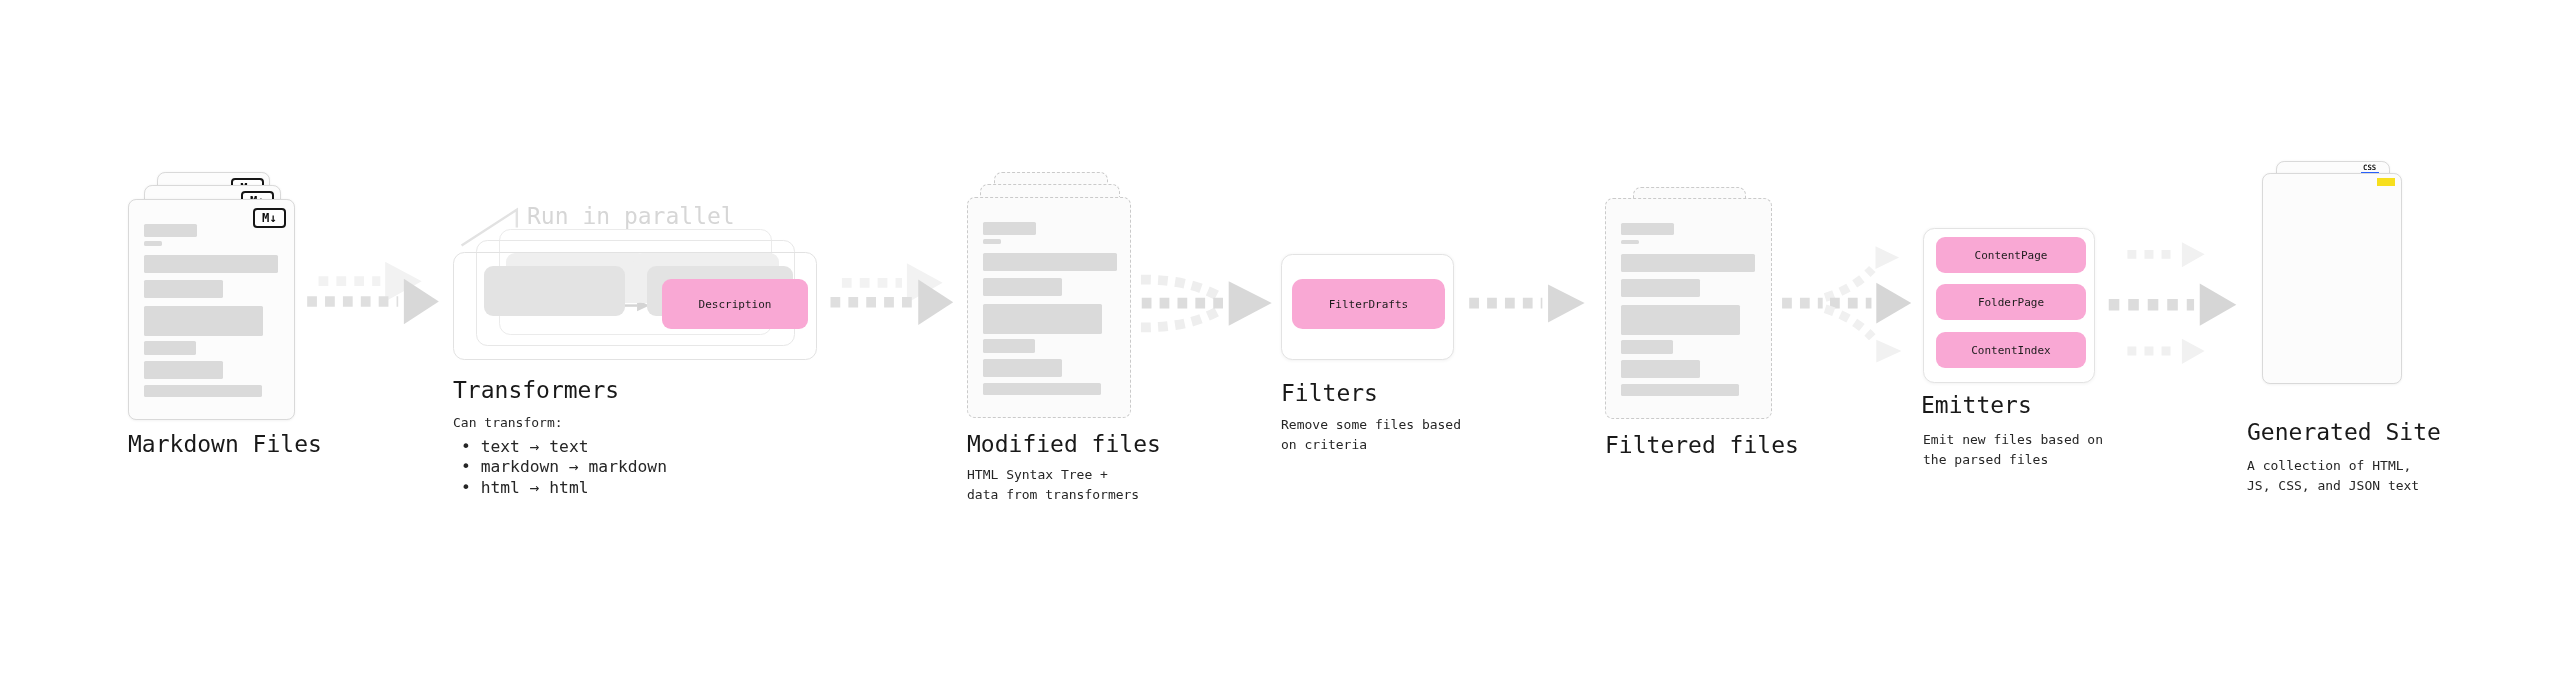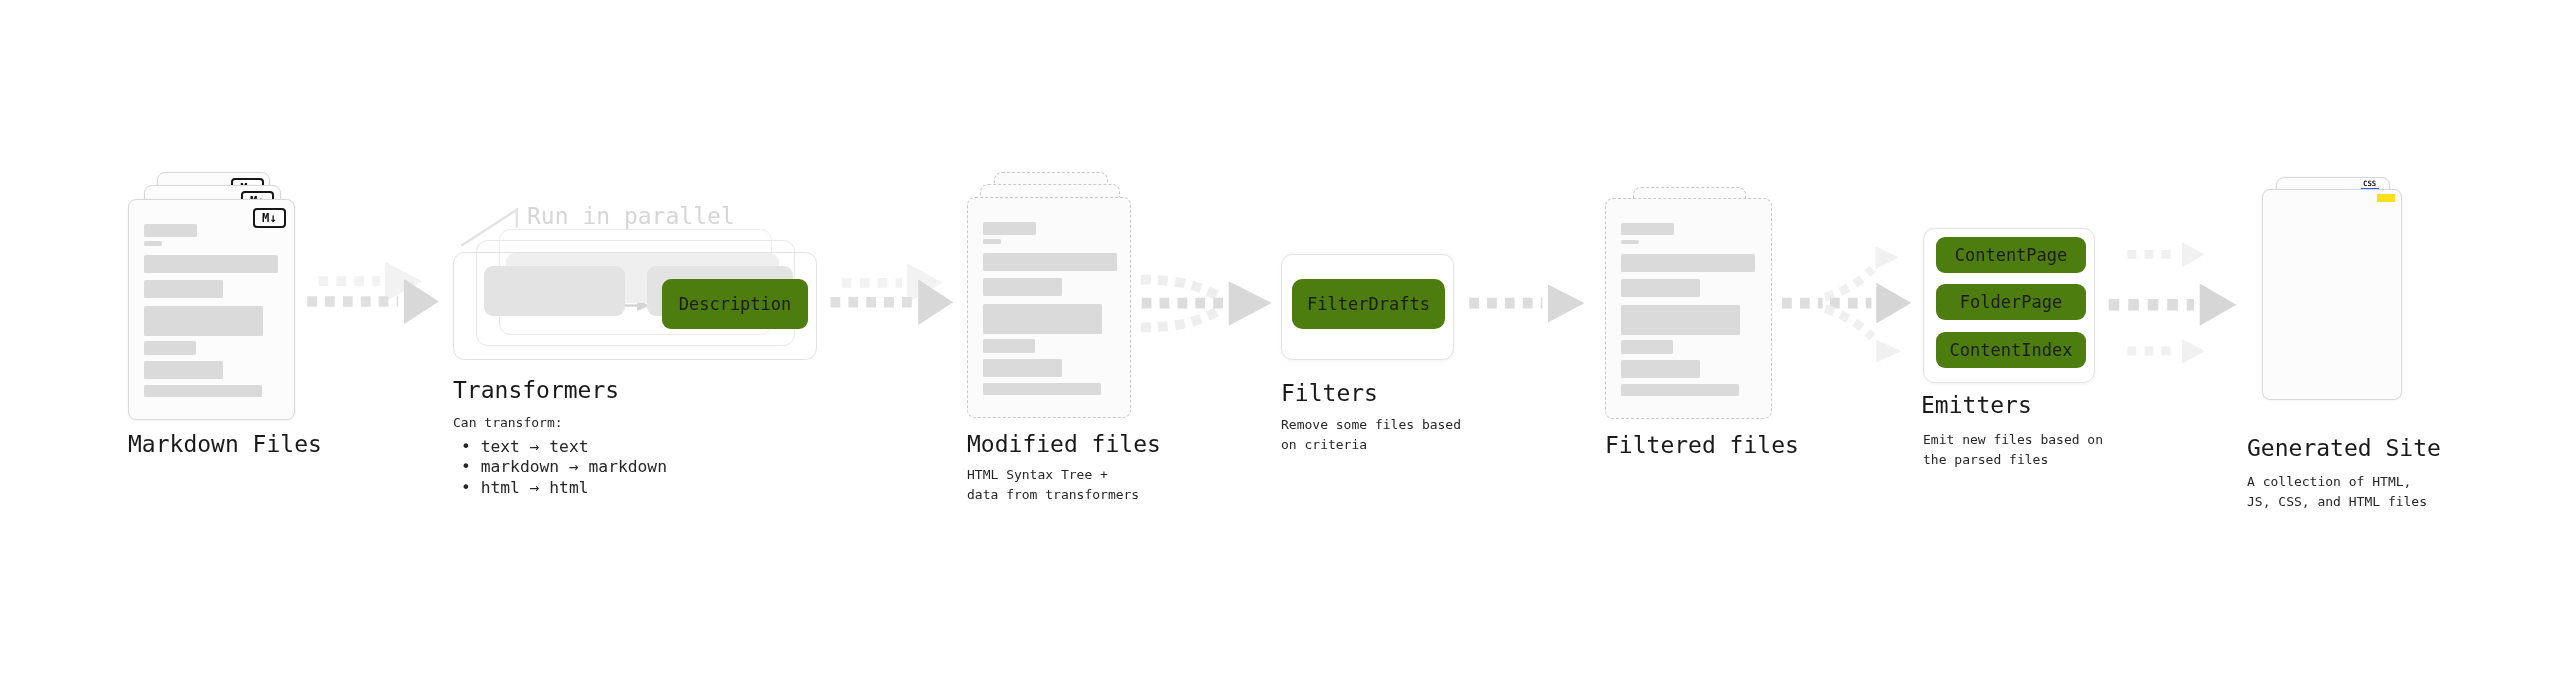--- a/index.html
+++ b/index.html
@@ -14,22 +14,22 @@
   .bar{position:absolute;left:14.6px;background:#dadada;border-radius:1.6px;}
   .b1{top:24.4px;width:53px;height:12.2px}.b2{top:41px;width:18.7px;height:4.9px}
   .b3{top:55px;width:134px;height:18px}.b4{top:80px;width:79px;height:18px}
   .b5{top:106px;width:119px;height:30px}.b6{top:141px;width:52px;height:14px}
   .b7{top:161px;width:79px;height:18px}.b8{top:185px;width:118px;height:12.2px}
   .label{position:absolute;font-size:23px;font-weight:500;white-space:nowrap;color:#191919;}
   .cap{position:absolute;font-size:13px;line-height:19.5px;color:#262626;white-space:nowrap;}
   .cap span{display:block;}
   .bullets{position:absolute;margin:0;padding:0;list-style:none;font-size:16.3px;line-height:20.3px;
            color:#262626;white-space:nowrap;}
-  .pill{position:absolute;background:#4d7c0f;border-radius:9px;display:flex;align-items:center;
-        justify-content:center;font-size:17px;color:#1c1c1c;white-space:nowrap;}
+  .pill{position:absolute;background:#f9a8d4;border-radius:9px;display:flex;align-items:center;
+        justify-content:center;font-size:11px;color:#1c1c1c;white-space:nowrap;}
   .ghost{position:absolute;border-radius:9px;}
   .g1{background:#e3e3e3;}.g2{background:#efefef;}
   .obox{position:absolute;border-radius:11.4px;border:1.6px solid #e2e2e2;background:transparent;}
   .panel{position:absolute;background:#ffffff;border:1.6px solid #e3e3e3;border-radius:11.4px;
          box-shadow:0 0.8px 3.3px rgba(0,0,0,.05);}
   .annotation{position:absolute;font-size:23px;color:#d6d6d6;white-space:nowrap;}
   .md-badge{position:absolute;right:8.1px;top:8.1px;width:33px;height:19.5px;background:#fff;
             border:2.4px solid #161616;border-radius:4.1px;display:flex;align-items:center;
             justify-content:center;font-size:12.2px;font-weight:bold;color:#111;}
   .css-badge{position:absolute;right:4.9px;top:1.6px;width:29px;text-align:center;}
@@ -204,31 +204,31 @@
     </div>
   <div class="pill" style="left:1936px;top:332px;width:150px;height:36px;">
       <span>ContentIndex</span>
     </div>
   <div class="label" style="left:1921px;top:392px;">Emitters</div>
   <div class="cap" style="left:1923px;top:430px;">
     <span>Emit new files based on</span>
     <span>the parsed files</span>
   </div>
 
-  <div class="group" style="left:2247px;top:177px;width:171px;height:341px;">
+  <div class="group" style="left:2247px;top:161px;width:171px;height:341px;">
     <div class="sheet" style="left:29px;top:0;width:114px;height:195px;">
       <div class="css-badge">
         <div class="css-word">CSS</div>
         <div class="css-bar"></div>
       </div>
     </div>
     <div class="sheet" style="left:15.4px;top:12.2px;width:140px;height:211px;">
       <div class="js-badge"></div>
     </div>
     <div class="label" style="left:0;top:258px;">Generated Site</div>
     <div class="cap" style="left:0;top:295px;">
       <span>A collection of HTML,</span>
-      <span>JS, CSS, and HTML files</span>
+      <span>JS, CSS, and JSON text</span>
     </div>
   </div>
 
 </div>
 
 
 </body></html>

